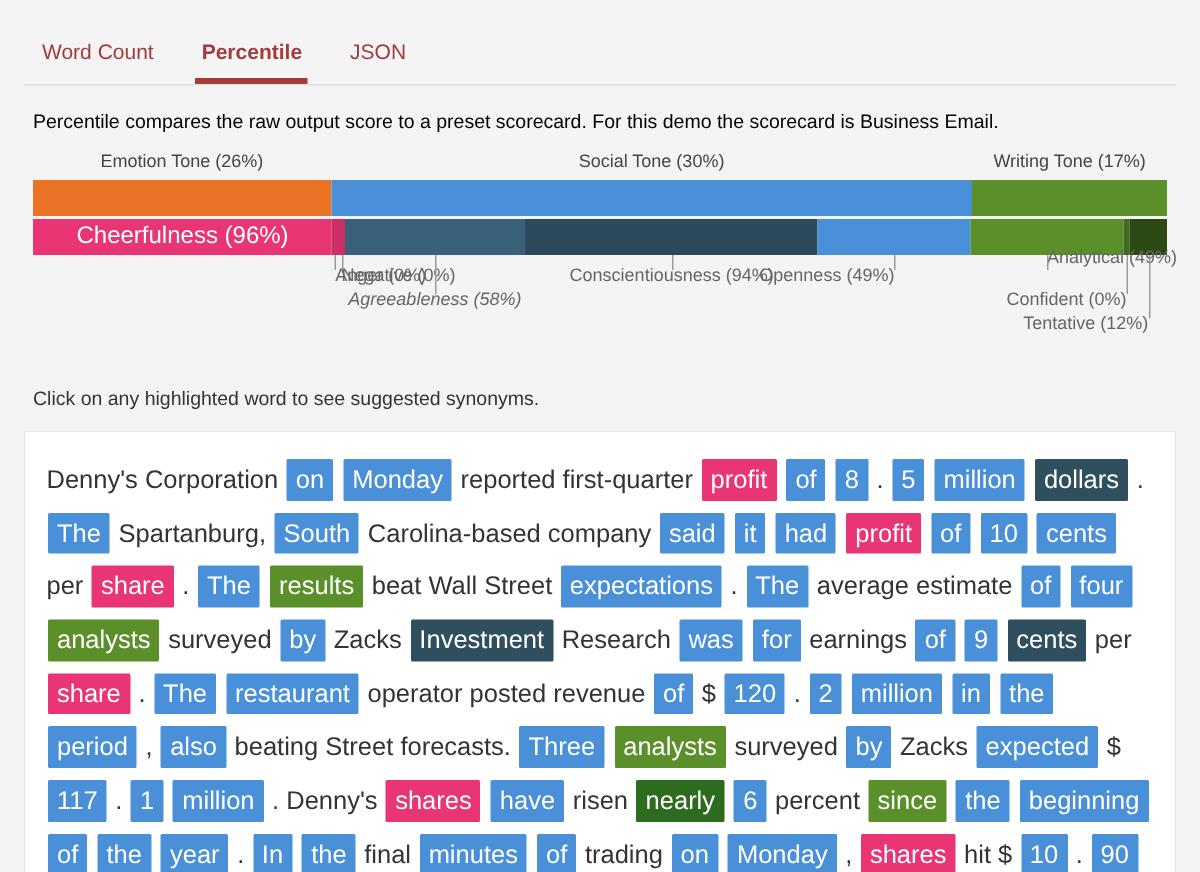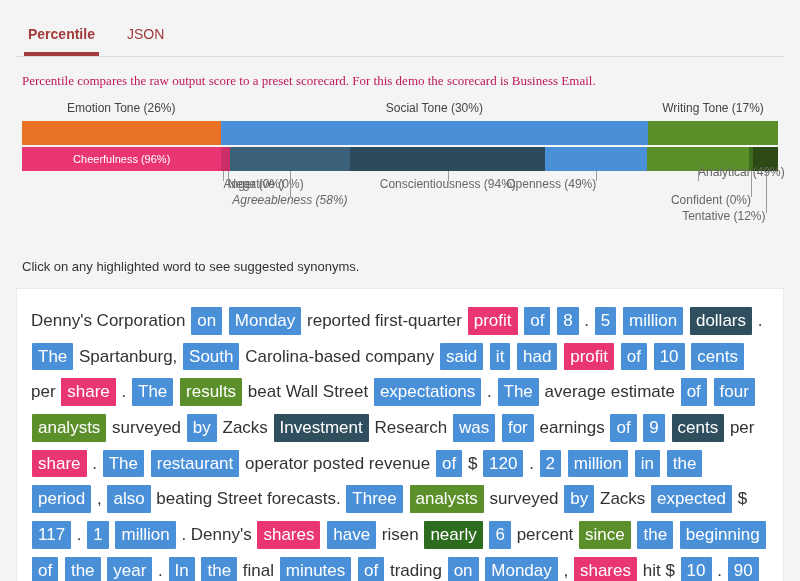--- a/index.html
+++ b/index.html
@@ -30,22 +30,21 @@
     font-size: 14px;
   }
   .tab.active {
     color: #a23b3b;
     font-weight: 700;
     border-bottom-color: #a23b3b;
   }
   .desc {
     padding: 16px 6px 12px 6px;
     font-size: 13px;
-    color: #be185d;
-    font-family: Liberation Serif, serif;
+    color: #000000;
   }
   
   .chart {
     position: relative;
     margin: 20px 6px 80px 6px;
   }
   .chart-top, .chart-bot {
     display: flex;
     width: 100%;
     height: 24px;
@@ -61,21 +60,21 @@
     font-size:12px;
     color:#444;
   }
   .belowlab {
     position:absolute;
     top:30px;
     font-size:12px;
     color:#666;
     white-space:nowrap;
   }
-  .segb { height:100%; position:relative; text-align:center; color:#fff; font-size:11px; line-height:24px; }
+  .segb { height:100%; position:relative; text-align:center; color:#fff; font-size:16px; line-height:24px; }
   
   .c-pink0{background:#e93574;}
   .c-pink1{background:#cc2e67;}
   .c-teal1{background:#3b617a;}
   .c-teal2{background:#2c4a5c;}
   .c-blue2{background:#4a90d9;}
   .c-green0{background:#5a8f29;}
   .c-green1{background:#3f6b1e;}
   .c-green2{background:#2d4a15;}
   .tickline{
@@ -110,20 +109,21 @@
   .h-teal{background:#2f4f5f;}
   .h-green{background:#5a8f29;}
   .h-dgreen{background:#2d6b1e;}
 </style>
 </head>
 <body>
 
 <div class="wrap">
 
   <div class="tabs">
+    <div class="tab">Word Count</div>
     <div class="tab active">Percentile</div>
     <div class="tab">JSON</div>
   </div>
 
   <div class="desc">Percentile compares the raw output score to a preset scorecard. For this demo the scorecard is Business Email.</div>
 
   <div class="chart">
 
     <div class="chart-top" id="chart-top">
         <div class="segt" style="background: rgb(233, 114, 37); width: 26.2626%;">

